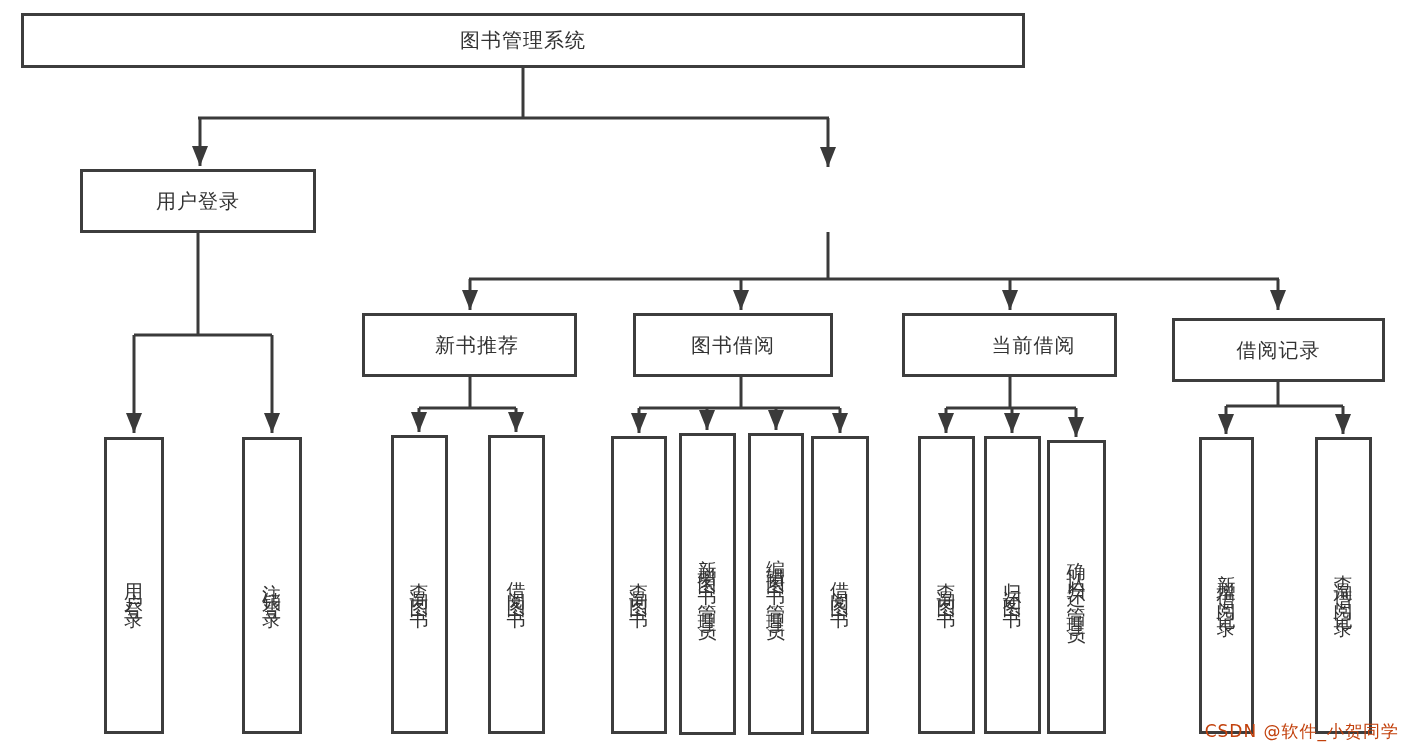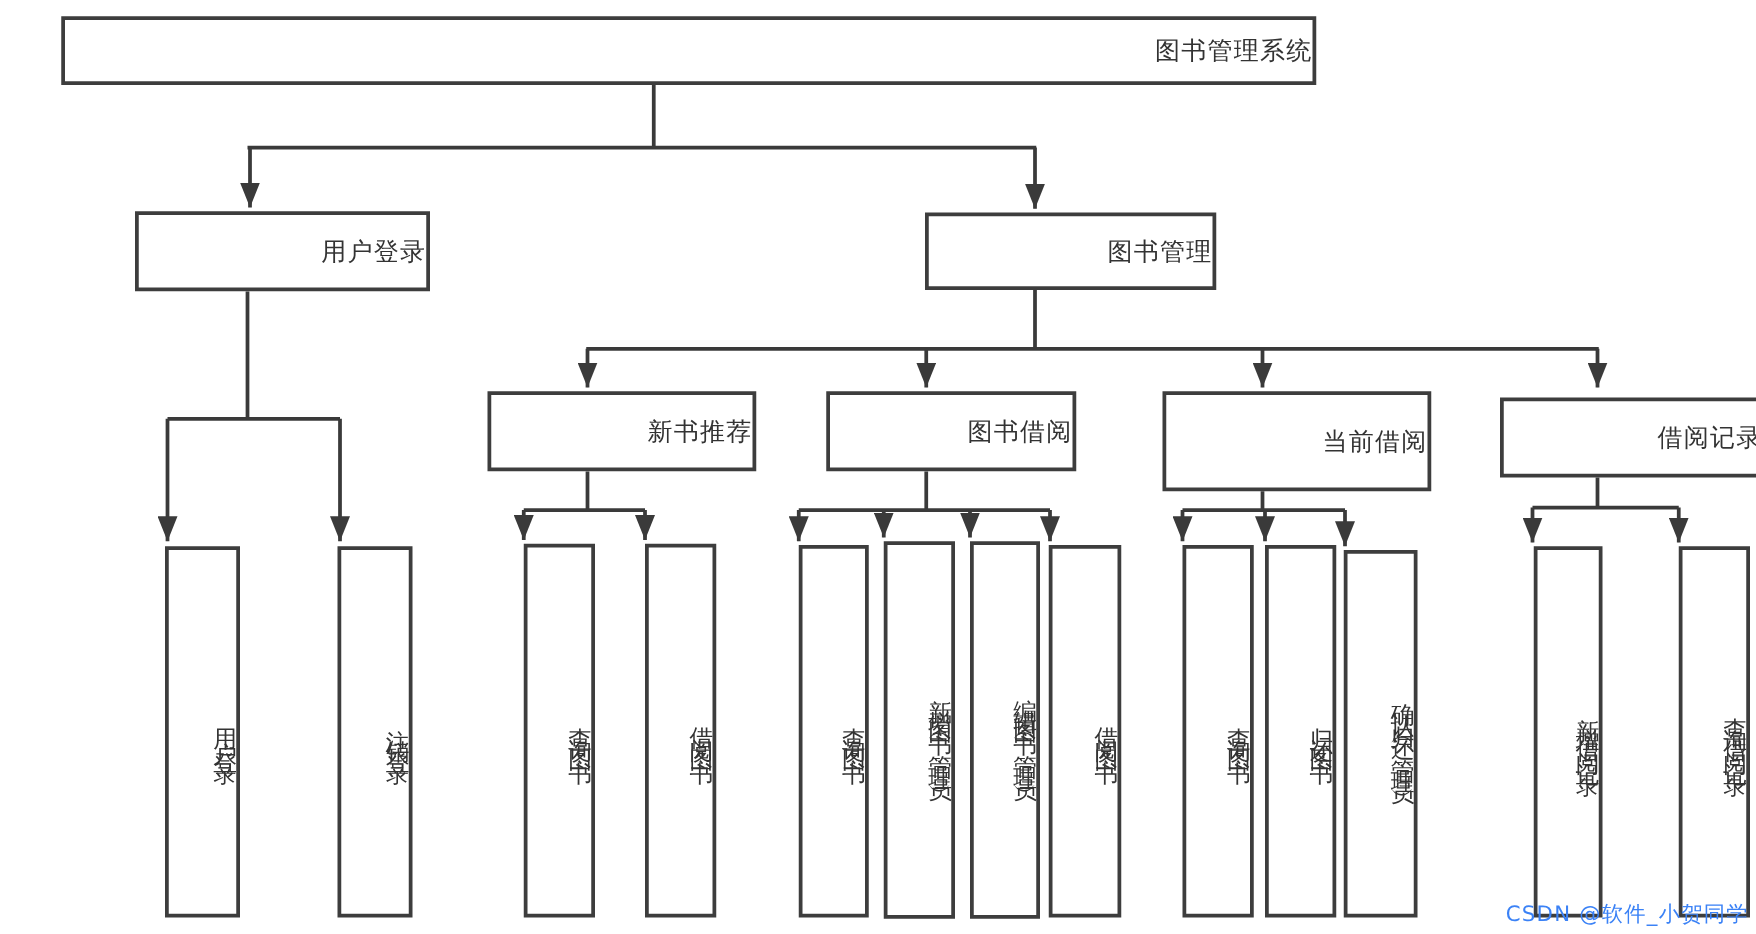--- a/index.html
+++ b/index.html
@@ -10,41 +10,40 @@
     font-family:"DejaVu Sans","Liberation Sans",sans-serif;
     overflow:hidden;
   }
   #connectors{position:absolute;left:0;top:0;z-index:1;}
   .node{
     position:absolute;
     box-sizing:border-box;
     background:#ffffff;
     border:3px solid #3d3d3d;
     color:#333333;
-    display:flex;align-items:center;justify-content:flex-end;
+    display:flex;align-items:center;justify-content:center;
     z-index:2;
-    margin-left:28px;
   }
   .hbox{font-size:20px;letter-spacing:1px;white-space:nowrap;}
   .vbox{z-index:2;}
   .vtext{
     writing-mode:vertical-rl;
     text-orientation:mixed;
     font-size:19px;
     letter-spacing:9px;
     line-height:1;
     color:#333333;
     white-space:nowrap;
   }
   .watermark{
     position:absolute;
     right:6px;bottom:4px;
     z-index:3;
     font-size:17px;
-    color:#3b82f6;
+    color:#c2410c;
     letter-spacing:1px;
     white-space:nowrap;
   }
 </style>
 </head>
 <body>
 
 <div id="canvas">
 
   <svg id="connectors" width="1405" height="747" viewBox="0 0 1405 747">
@@ -97,31 +96,28 @@
     </g>
   </svg>
 
   <div class="node hbox" style="left:21px;top:13px;width:1004px;height:55px;">
     <span>图书管理系统</span>
   </div>
 
   <div class="node hbox" style="left:80px;top:169px;width:236px;height:64px;">
     <span>用户登录</span>
   </div>
-  <div class="node hbox" style="left:712px;top:170px;width:233px;height:62px;">
-    <span>图书管理</span>
-  </div>
 
   <div class="node hbox" style="left:362px;top:313px;width:215px;height:64px;padding-left:15px;">
     <span>新书推荐</span>
   </div>
   <div class="node hbox" style="left:633px;top:313px;width:200px;height:64px;">
     <span>图书借阅</span>
   </div>
-  <div class="node hbox" style="left:902px;top:313px;width:215px;height:80px;padding-left:48px;">
+  <div class="node hbox" style="left:902px;top:313px;width:215px;height:64px;padding-left:48px;">
     <span>当前借阅</span>
   </div>
   <div class="node hbox" style="left:1172px;top:318px;width:213px;height:64px;">
     <span>借阅记录</span>
   </div>
 
   <div class="node vbox" style="left:104px;top:437px;width:60px;height:297px;">
     <span class="vtext">用户登录</span>
   </div>
   <div class="node vbox" style="left:242px;top:437px;width:60px;height:297px;">

